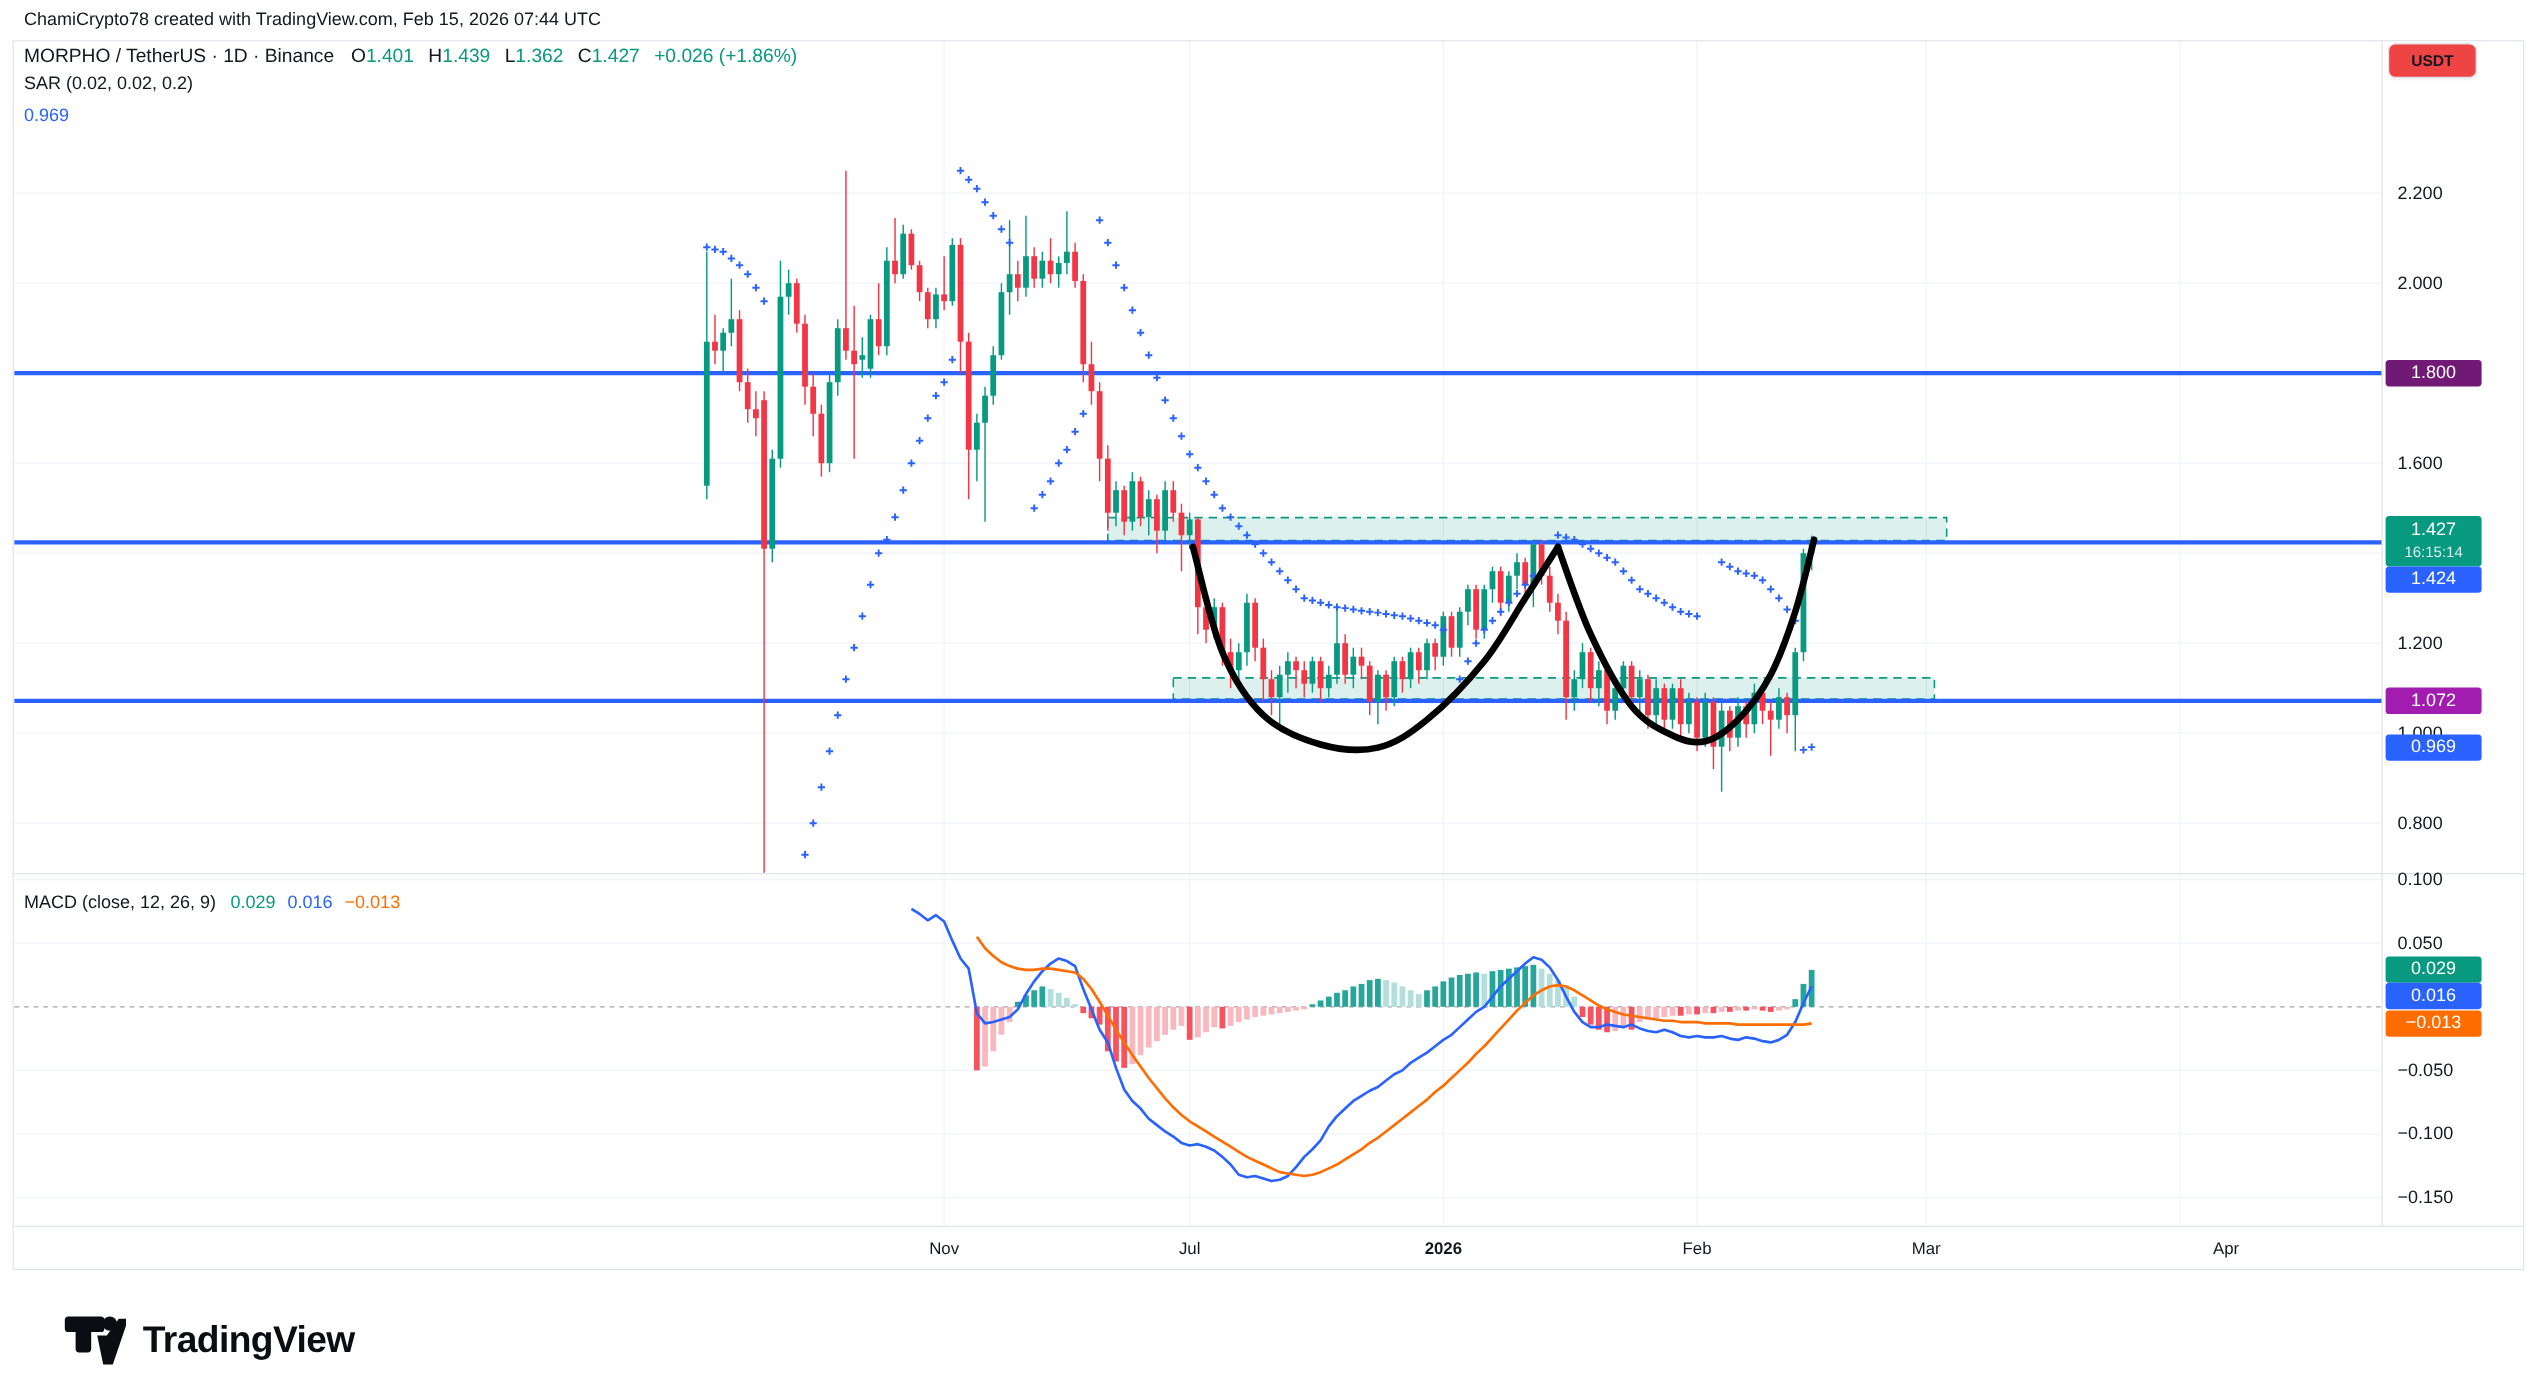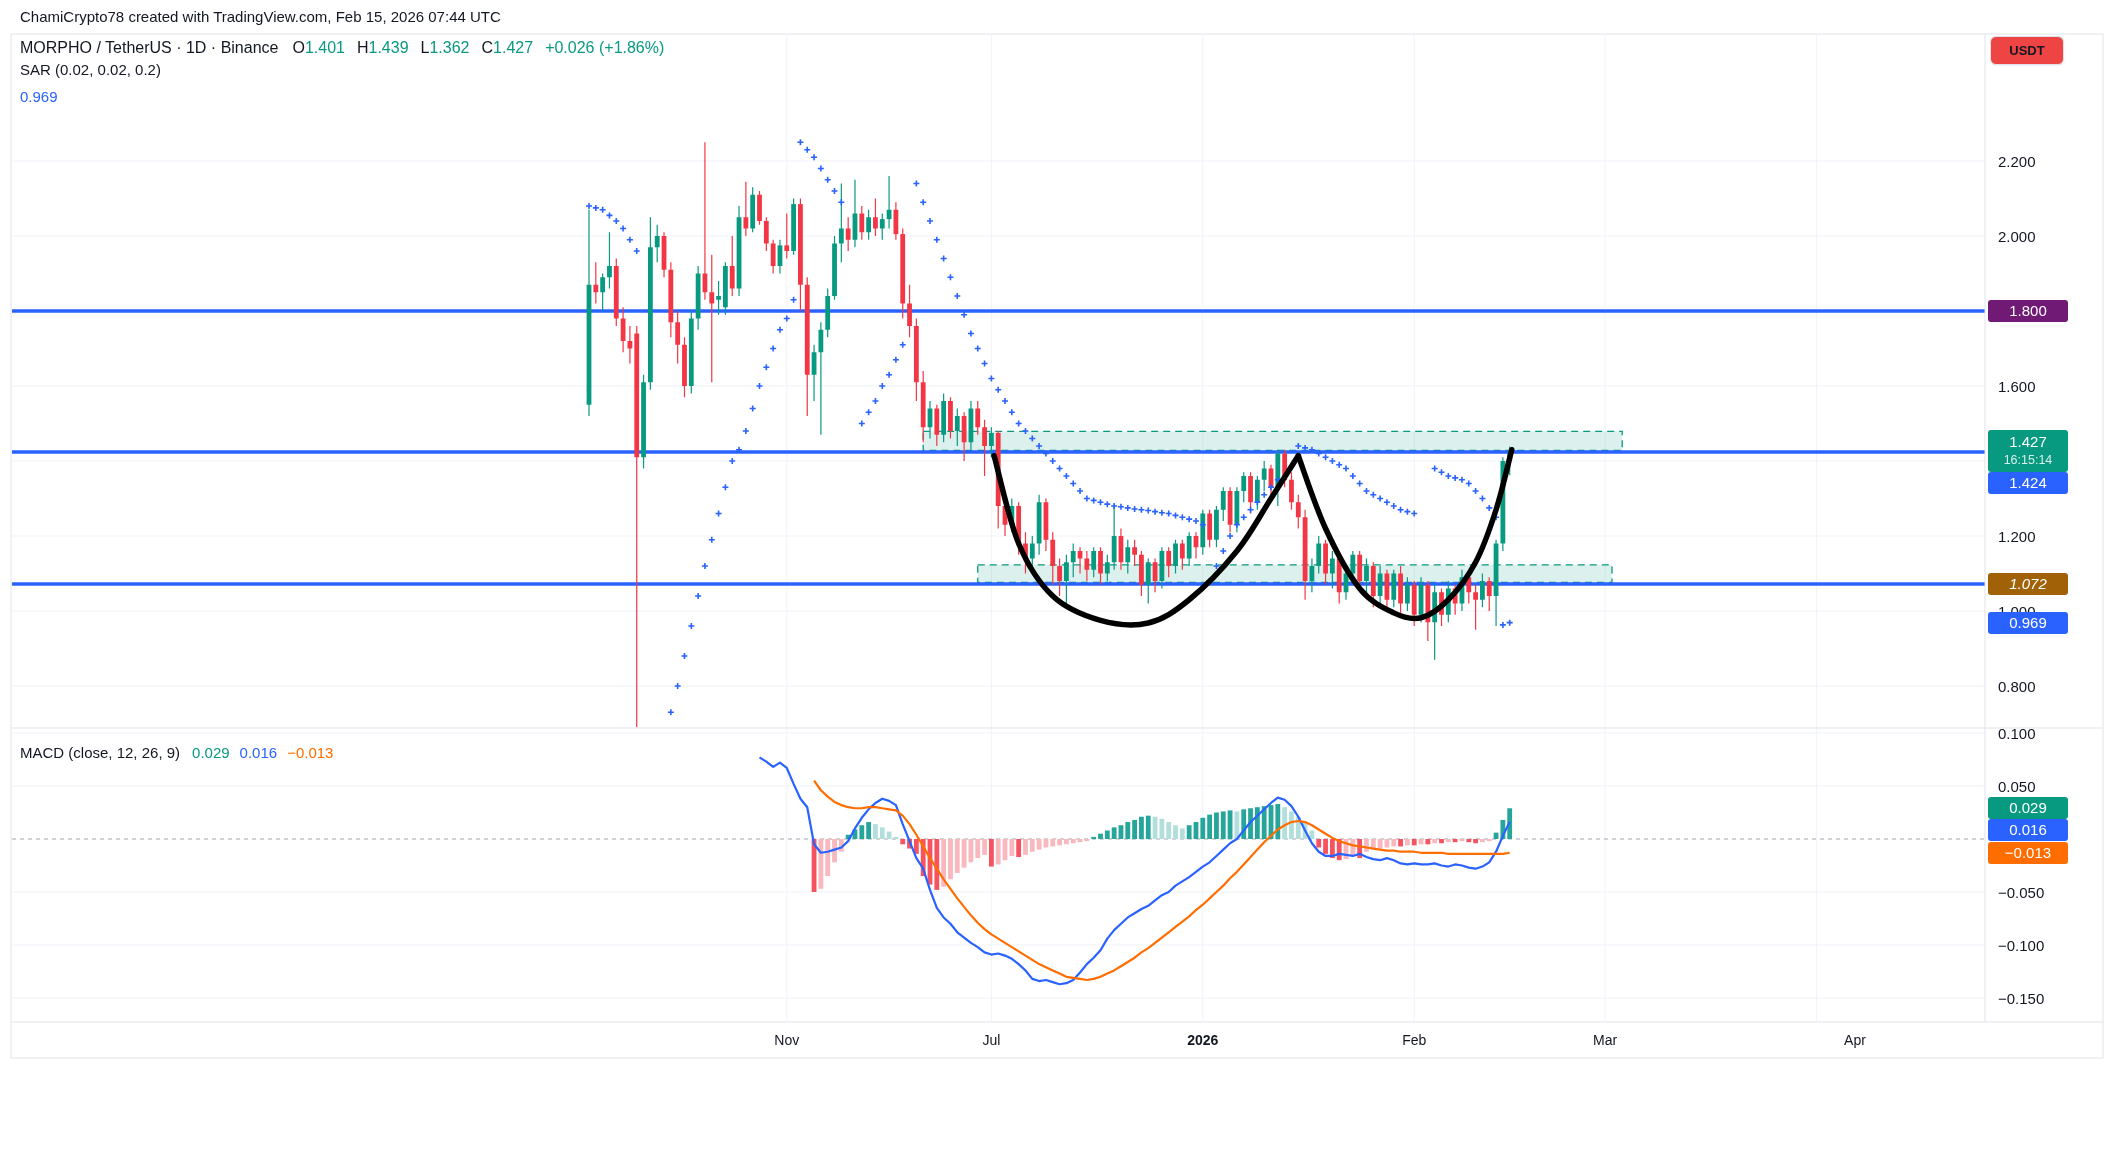--- a/index.html
+++ b/index.html
@@ -587,38 +587,48 @@
   <div class="abs" id="macd-row">
     <span>MACD (close, 12, 26, 9)</span>
     <span id="macd-vals"><span style="color: rgb(8, 153, 129); margin-right: 10px;">0.029</span><span style="color: rgb(41, 98, 255); margin-right: 10px;">0.016</span><span style="color: rgb(255, 109, 0); margin-right: 10px;">−0.013</span></span>
   </div>
 
   <div class="abs" id="usdt-btn">USDT</div>
 
   <div id="axis-layer"></div>
   <div id="time-layer"></div>
 
+  <div class="abs" id="footer-logo">
+    <svg width="52" height="42" viewBox="0 0 52 42">
+      <g fill="#0b0d12">
+        <path d="M1 1 h30 a3 3 0 0 1 3 3 v7 a3 3 0 0 1 -3 3 h-8 v14 a3 3 0 0 1 -3 3 h-7 a3 3 0 0 1 -3 -3 v-14 h-6 a3 3 0 0 1 -3 -3 v-7 a3 3 0 0 1 3 -3 z"></path>
+        <circle cx="38.5" cy="7" r="6"></circle>
+        <path d="M33 17 l10 -14 h8 l-13 38 h-8 l-5 -24 z" transform="translate(3,0)"></path>
+      </g>
+    </svg>
+    <span class="logo-text">TradingView</span>
+  </div>
 <div class="tick" style="top: 161px;">2.200</div>
     <div class="tick" style="top: 236px;">2.000</div>
     <div class="tick" style="top: 386px;">1.600</div>
     <div class="tick" style="top: 536px;">1.200</div>
     <div class="tick" style="top: 611px;">1.000</div>
     <div class="tick" style="top: 686px;">0.800</div>
     <div class="tick" style="top: 733px;">0.100</div>
     <div class="tick" style="top: 786px;">0.050</div>
     <div class="tick" style="top: 892px;">−0.050</div>
     <div class="tick" style="top: 945px;">−0.100</div>
     <div class="tick" style="top: 998px;">−0.150</div>
     <div class="badge" style="top: 450.875px; background: rgb(8, 153, 129); padding: 3px 8px;">
       <div>1.427</div>
       <div class="cd">16:15:14</div>
     </div>
     <div class="badge" style="top: 311px; background: #701a75;">1.800</div>
     <div class="badge" style="top: 482.875px; background: rgb(41, 98, 255);">1.424</div>
-    <div class="badge" style="top: 584px; background: #a16207; font-style: italic;">1.072</div>
+    <div class="badge" style="top: 584px; background: #a21caf;">1.072</div>
     <div class="badge" style="top: 622.625px; background: rgb(41, 98, 255);">0.969</div>
     <div class="badge" style="top: 808.26px; background: rgb(8, 153, 129);">0.029</div>
     <div class="badge" style="top: 830.26px; background: rgb(41, 98, 255);">0.016</div>
     <div class="badge" style="top: 852.78px; background: rgb(255, 109, 0);">−0.013</div>
     <div class="time-tick" style="left: 786.78px;">Nov</div>
     <div class="time-tick" style="left: 991.38px;">Jul</div>
     <div class="time-tick" style="left: 1202.8px; font-weight: 700;">2026</div>
     <div class="time-tick" style="left: 1414.22px;">Feb</div>
     <div class="time-tick" style="left: 1605.18px;">Mar</div>
     <div class="time-tick" style="left: 1855px; text-align: center;">Apr</div>

